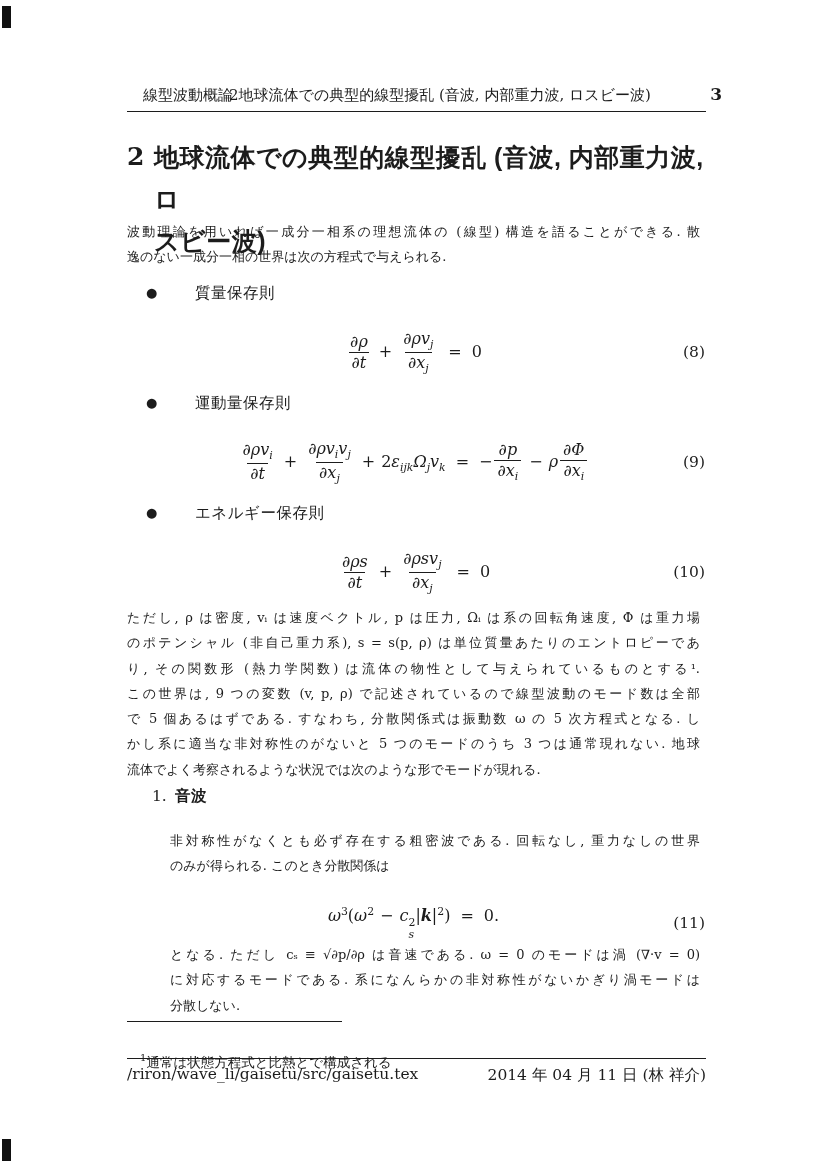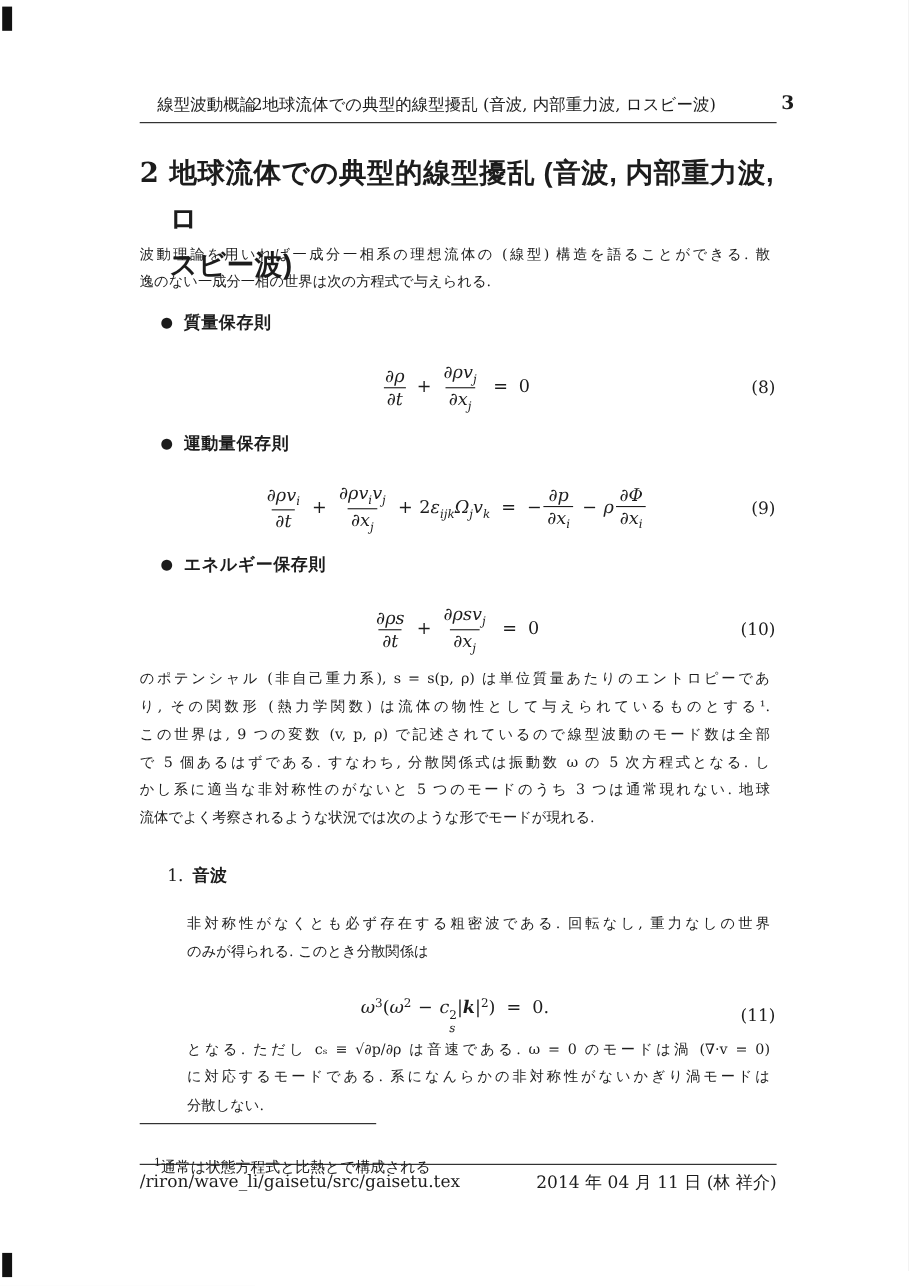--- a/index.html
+++ b/index.html
@@ -28,21 +28,21 @@
   
   .para{position:absolute;font-size:13px;line-height:25.3px;}
   .para .ln{display:block;text-align:justify;}
   .para .ln.fill{text-align:justify;text-align-last:justify;}
   .w-full{left:127px;width:573px;}
   .w-item{left:170px;width:530px;}
 
   
   .bullet-row{position:absolute;left:146px;height:25px;font-size:15.5px;white-space:nowrap;}
   .bullet-row .bullet-glyph{display:inline-block;width:16px;font-size:13px;vertical-align:1px;}
-  .bullet-row .bullet-label{font-family:"Liberation Sans","DejaVu Sans",sans-serif;font-weight:700;letter-spacing:.5px;}
+  .bullet-row .bullet-label{font-family:"Liberation Sans","DejaVu Sans",sans-serif;font-weight:400;letter-spacing:.5px;margin-left:28px;}
 
   
   .enum-head{position:absolute;left:152px;height:25px;font-size:15.5px;white-space:nowrap;}
   .enum-head .marker{display:inline-block;width:18px;}
   .enum-head .etitle{font-family:"Liberation Sans","DejaVu Sans",sans-serif;font-weight:600;letter-spacing:.5px;}
 
   
   .equation{position:absolute;left:127px;width:573px;display:flex;justify-content:center;align-items:center;font-size:16px;}
   .math-line{display:inline-block;white-space:nowrap;}
   .eqno{position:absolute;right:-5px;top:50%;transform:translateY(-50%);font-size:15.5px;}
@@ -141,20 +141,21 @@
           <span class="fn"><span class="m-i">∂ρs</span></span>
           <span class="fd"><span class="m-i">∂t</span></span>
         </span><span class="m-op">+</span><span class="m-frac">
           <span class="fn"><span class="m-i">∂ρsv</span><span class="m-sub">j</span></span>
           <span class="fd"><span class="m-i">∂x</span><span class="m-sub">j</span></span>
         </span><span class="m-rel">=</span><span class="m-t">0</span></span>
     <span class="eqno">(10)</span>
   </div>
 
   <div class="para w-full" style="top:605px;">
+    <span class="ln fill">ただし, ρ は密度, vᵢ は速度ベクトル, p は圧力, Ωᵢ は系の回転角速度, Φ は重力場</span>
     <span class="ln fill">のポテンシャル (非自己重力系), s = s(p, ρ) は単位質量あたりのエントロピーであ</span>
     <span class="ln fill">り, その関数形 (熱力学関数) は流体の物性として与えられているものとする¹.</span>
     <span class="ln fill">この世界は, 9 つの変数 (v, p, ρ) で記述されているので線型波動のモード数は全部</span>
     <span class="ln fill">で 5 個あるはずである. すなわち, 分散関係式は振動数 ω の 5 次方程式となる. し</span>
     <span class="ln fill">かし系に適当な非対称性のがないと 5 つのモードのうち 3 つは通常現れない. 地球</span>
     <span class="ln">流体でよく考察されるような状況では次のような形でモードが現れる.</span>
   </div>
 
   <div class="enum-head" style="top:786px;">
     <span class="marker">1.</span>

